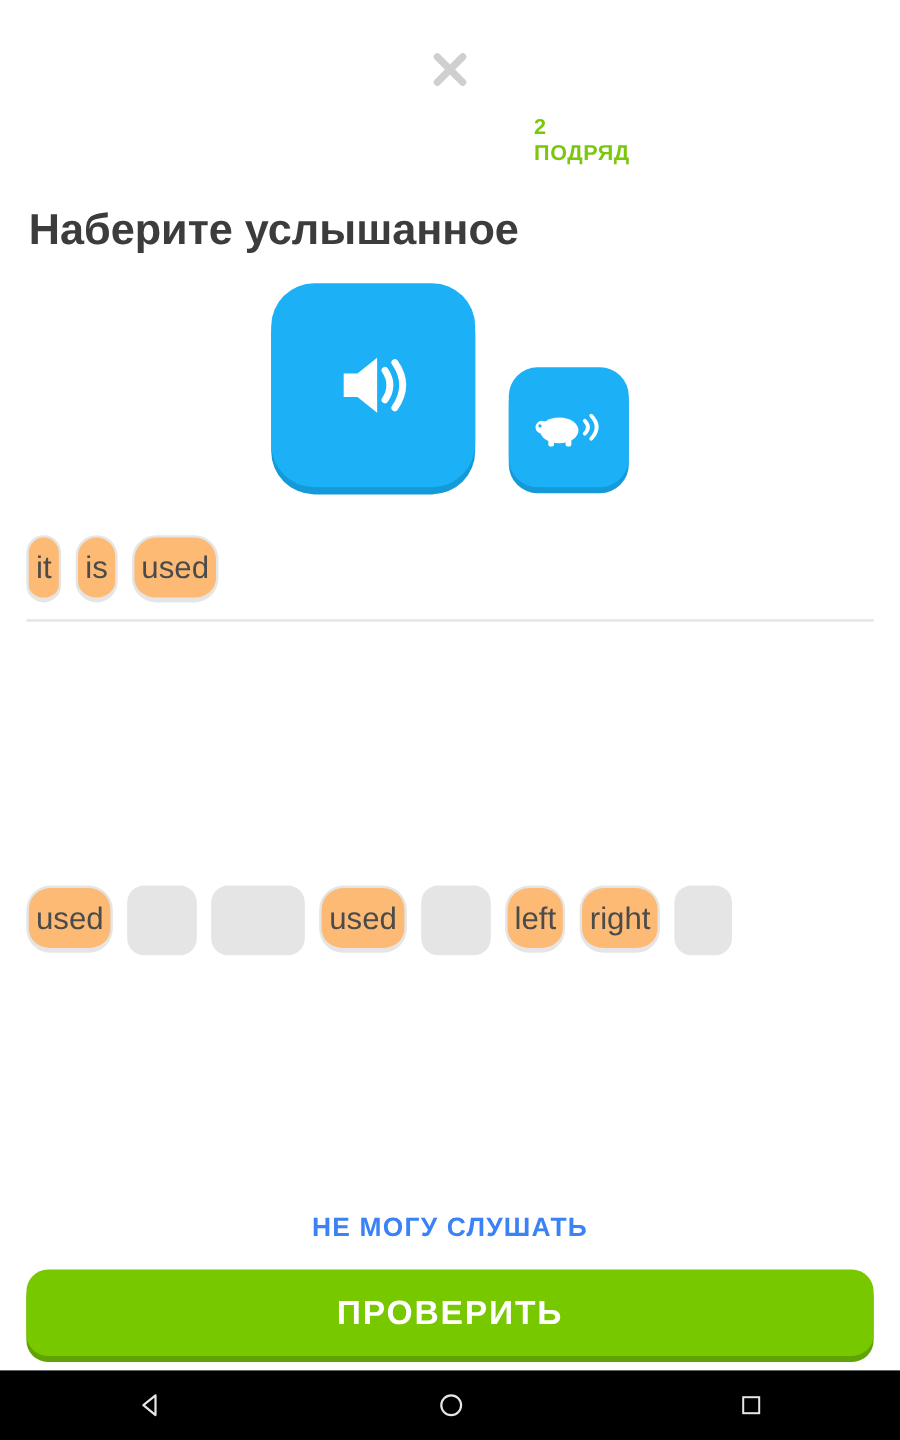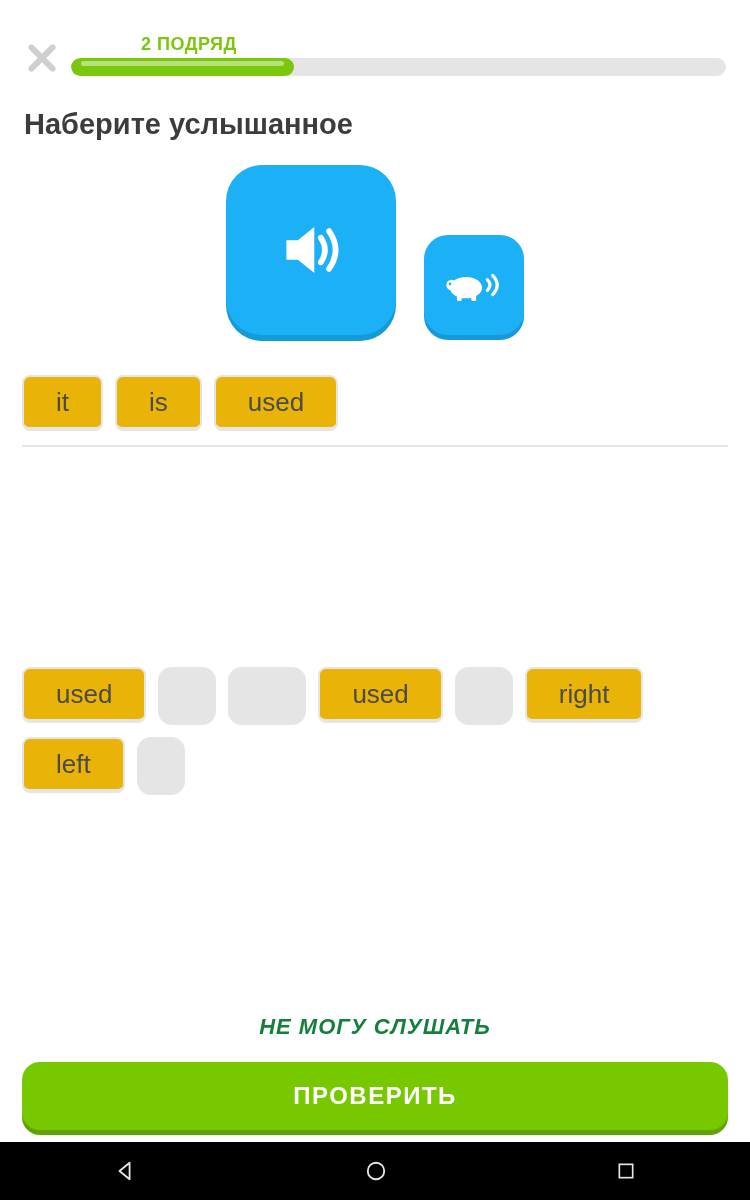--- a/index.html
+++ b/index.html
@@ -1,20 +1,20 @@
 <!DOCTYPE html>
 <html><head>
 <meta charset="utf-8">
 <style>
   * { box-sizing: border-box; margin: 0; padding: 0; }
   html, body { width: 750px; height: 1200px; font-family: -apple-system, Helvetica, Arial, sans-serif; background: #fff; }
   .app { display: flex; flex-direction: column; height: 100%; }
 
   
-  .header { display: flex; align-items: center; padding: 40px 24px 0 24px; gap: 11px; }
+  .header { display: flex; align-items: center; padding: 40px 24px 0 24px; gap: 26px; flex-direction: column; }
   .close { width: 36px; height: 36px; position: relative; cursor: pointer; flex: 0 0 auto; }
   .close::before, .close::after {
     content: ""; position: absolute; left: 50%; top: 50%; width: 36px; height: 6px;
     background: #cfcfcf; border-radius: 3px; transform-origin: center;
   }
   .close::before { transform: translate(-50%,-50%) rotate(45deg); }
   .close::after  { transform: translate(-50%,-50%) rotate(-45deg); }
 
   .progress-wrap { flex: 1; position: relative; padding-top: 18px; }
   .streak-label {
@@ -26,54 +26,54 @@
   }
   .progress-fill {
     height: 100%; width: 34%; background: #7ac70c; border-radius: 9px; position: relative;
   }
   .progress-fill::after {
     content: ""; position: absolute; left: 10px; right: 10px; top: 3px; height: 5px;
     background: rgba(255,255,255,.45); border-radius: 3px;
   }
 
   
-  .prompt { font-size: 29px; font-weight: 800; color: #3c3c3c; padding: 32px 24px 18px; }
+  .prompt { font-size: 36px; font-weight: 800; color: #3c3c3c; padding: 32px 24px 18px; }
 
   
   .audio-row { display: flex; align-items: flex-end; justify-content: center; gap: 28px; padding: 6px 0 24px; }
   .audio-btn {
     background: #1cb0f6; border-radius: 28px; display: flex; align-items: center; justify-content: center;
     box-shadow: 0 6px 0 #149ad8; cursor: pointer;
   }
   .audio-big { width: 170px; height: 170px; border-radius: 36px; }
   .audio-small { width: 100px; height: 100px; border-radius: 24px; box-shadow: 0 5px 0 #149ad8; }
 
   
   .answer-area { padding: 0 22px; }
   .answer-line { display: flex; gap: 12px; padding: 16px 0 14px; border-bottom: 2px solid #e5e5e5; min-height: 86px; }
   .chip {
-    border: 2px solid #e5e5e5; border-bottom-width: 4px; border-radius: 8px;
-    padding: 12px 32px; font-size: 26px; color: #4b4b4b; background: #eab308; cursor: pointer;
+    border: 2px solid #e5e5e5; border-bottom-width: 4px; border-radius: 20px;
+    padding: 12px 6px; font-size: 26px; color: #4b4b4b; background: #fdba74; cursor: pointer;
     line-height: 1; display: inline-flex; align-items: center; justify-content: center;
   }
 
   
   .bank { display: flex; flex-wrap: wrap; gap: 12px; padding: 220px 22px 0; align-items: flex-start; }
   .slot {
     background: #e5e5e5; border-radius: 14px; height: 58px;
   }
   .slot.w1 { width: 58px; }
   .slot.w2 { width: 78px; }
   .slot.w0 { width: 48px; }
 
   
   .footer { margin-top: auto; padding: 0 22px 12px; text-align: center; }
-  .skip { color: #15803d; font-weight: 800; letter-spacing: 1px; font-size: 22px; padding: 26px 0 22px; cursor: pointer; font-style: italic; }
+  .skip { color: #3b82f6; font-weight: 800; letter-spacing: 1px; font-size: 22px; padding: 26px 0 22px; cursor: pointer; }
   .check-btn {
-    width: 100%; background: #78c800; color: #fff; font-weight: 800; font-size: 24px;
+    width: 100%; background: #78c800; color: #fff; font-weight: 800; font-size: 28px;
     letter-spacing: 1.5px; border: none; border-radius: 18px; padding: 20px 0;
     box-shadow: 0 5px 0 #5fa305; cursor: pointer;
   }
 
   
   .navbar { height: 58px; background: #000; display: flex; align-items: center; justify-content: space-around; }
   .nav-icon { color: #fff; opacity: .9; }
 </style>
 </head>
 <body>
@@ -120,22 +120,22 @@
         <div class="chip">used</div>
       </div>
   </div>
 
   <div class="bank" id="bank">
       <div class="chip">used</div>
       <div class="slot w1"></div>
       <div class="slot w2"></div>
       <div class="chip">used</div>
       <div class="slot w1"></div>
+      <div class="chip">left</div>
       <div class="chip">right</div>
-      <div class="chip">left</div>
       <div class="slot w0"></div>
     </div>
 
   <div class="footer">
     <div class="skip">НЕ МОГУ СЛУШАТЬ</div>
     <button class="check-btn">ПРОВЕРИТЬ</button>
   </div>
 
   <div class="navbar">
     <svg class="nav-icon" width="22" height="22" viewBox="0 0 24 24">

